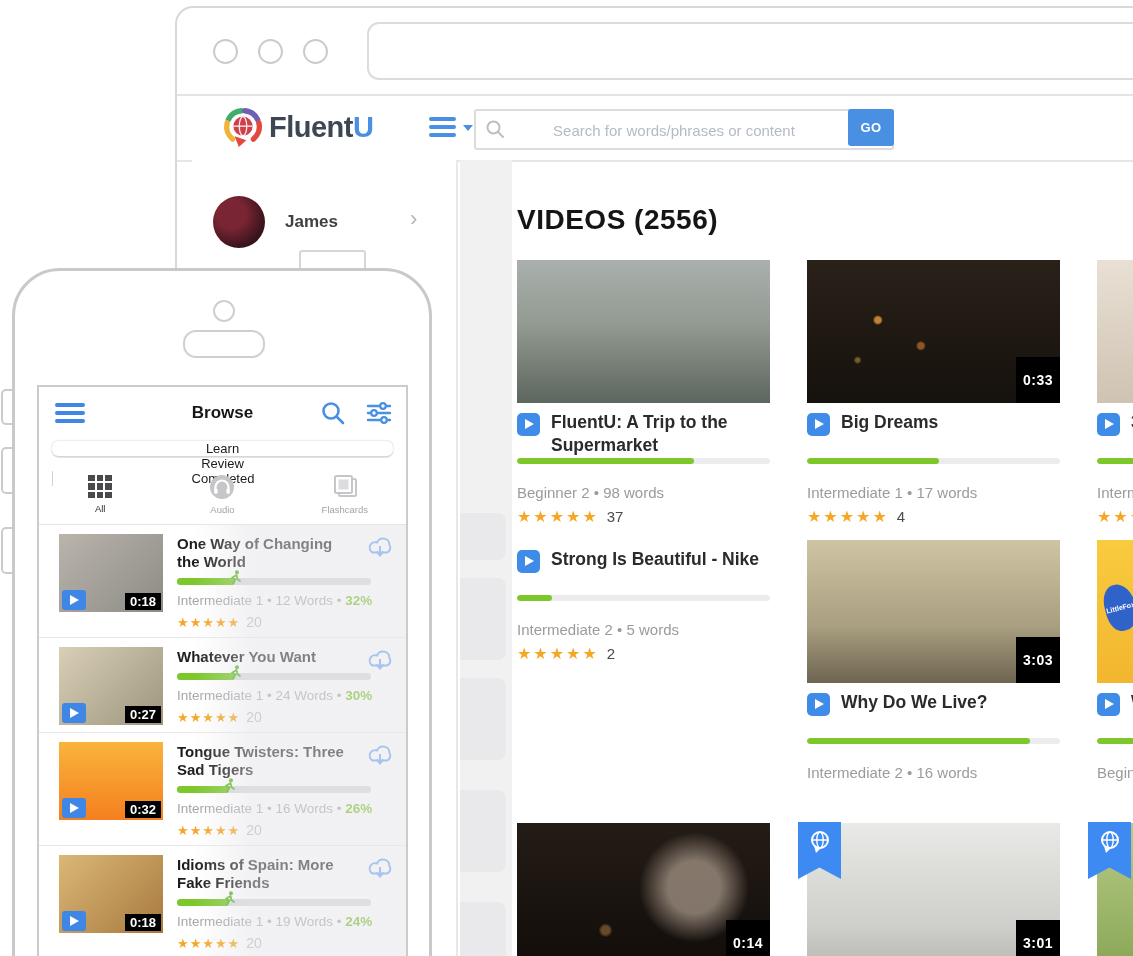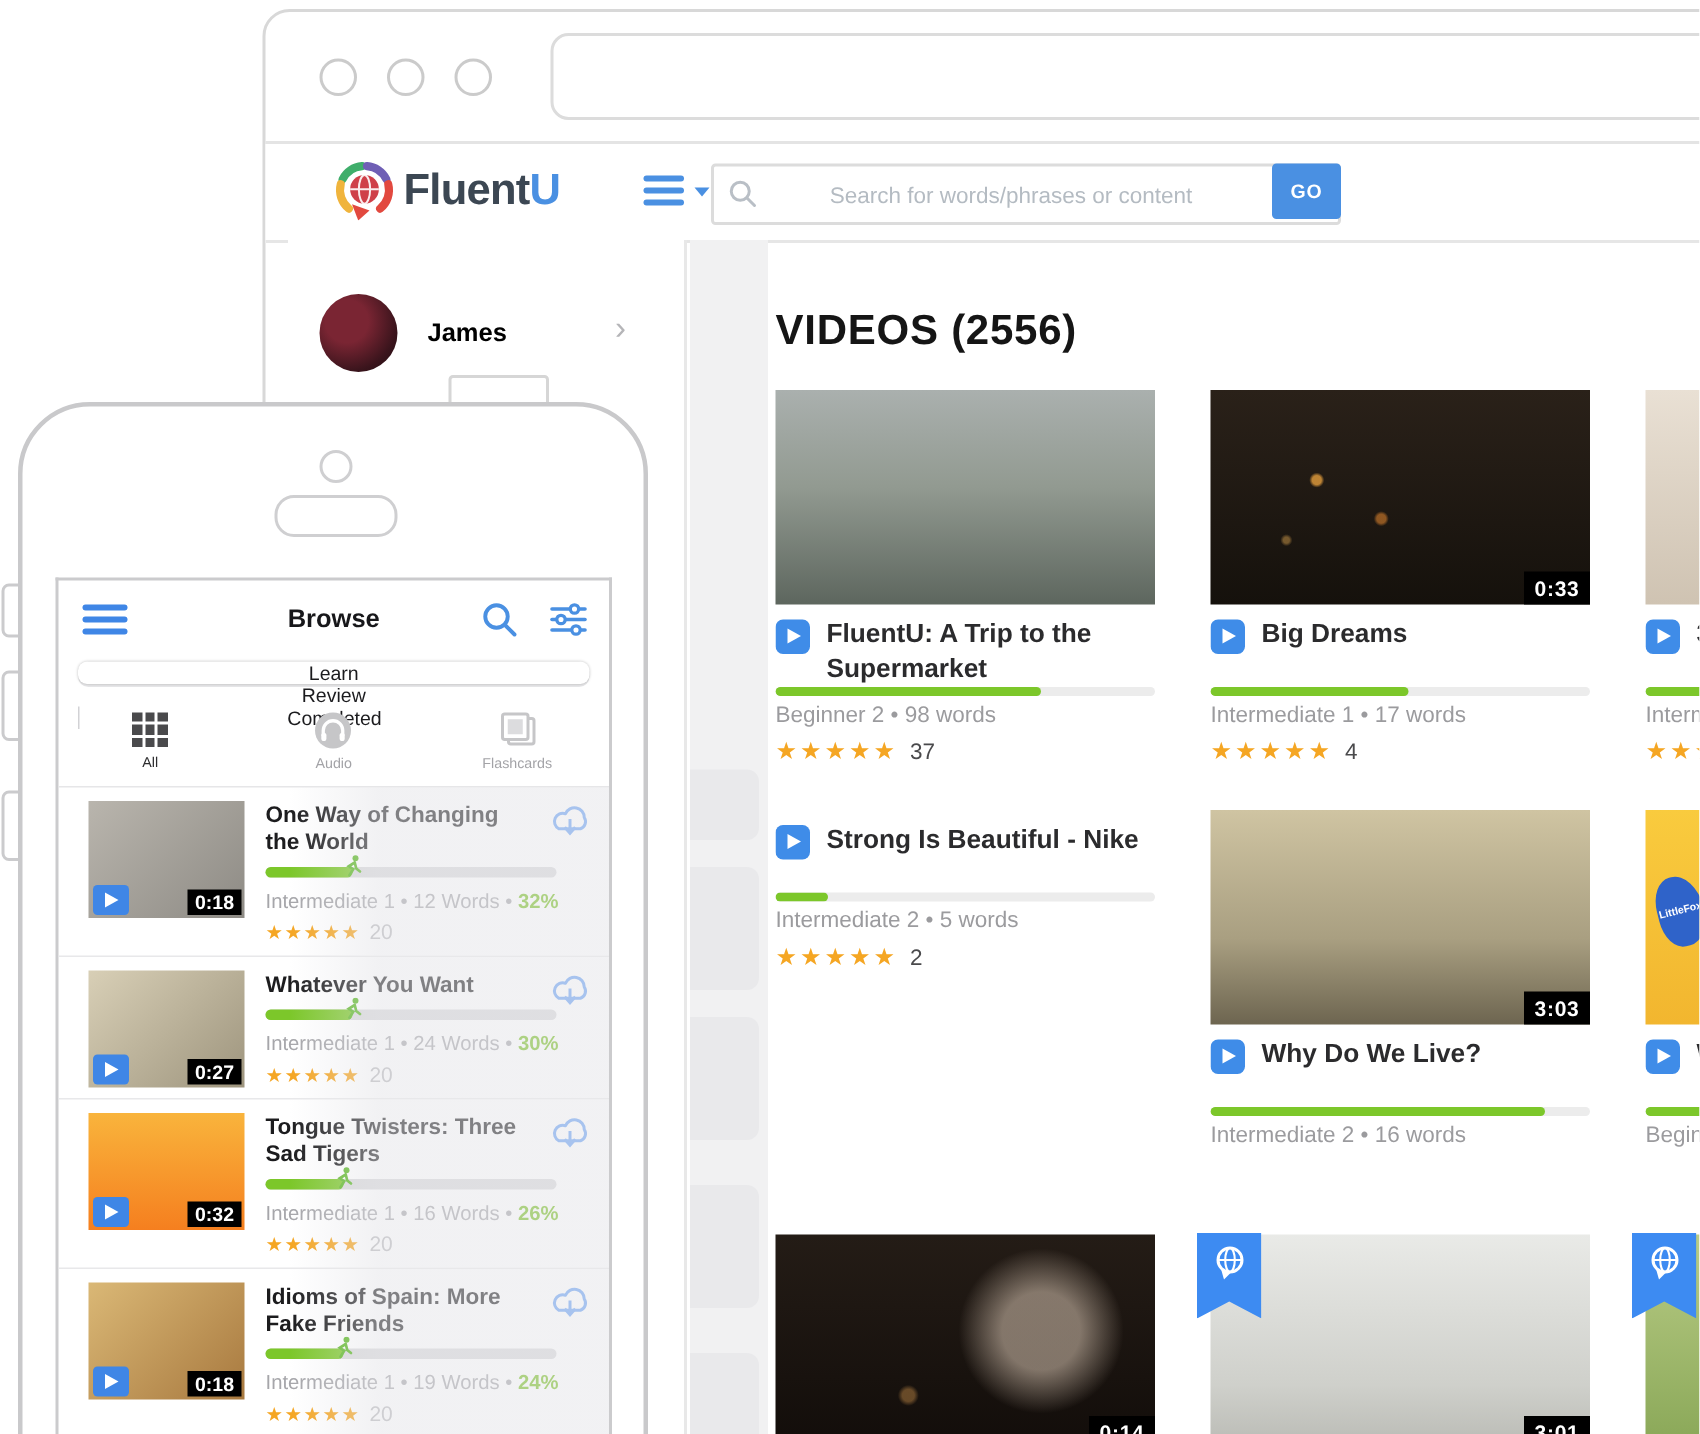--- a/index.html
+++ b/index.html
@@ -30,47 +30,47 @@
   .mag{position:absolute;left:9px;top:8px;}
   .gobtn{position:absolute;right:-2px;top:-2px;height:37px;width:46px;background:#4a90e2;border:0;
          border-radius:3px;color:#fff;font-weight:700;font-size:13px;font-family:"Liberation Sans",sans-serif;
          letter-spacing:0.5px;cursor:pointer;}
 
   
   .sidebar{position:absolute;left:192px;top:160px;width:264px;height:796px;background:#fff;
            border-right:2px solid #e8e8e8;z-index:2;}
   .avatar{position:absolute;left:21px;top:36px;width:52px;height:52px;border-radius:50%;
           background:radial-gradient(circle at 35% 35%,#7a2533 0 30%,#3a141c 70%,#1d0a0e 100%);}
-  .uname{position:absolute;left:93px;top:52px;font-size:17px;font-weight:700;color:#000000;}
+  .uname{position:absolute;left:93px;top:52px;font-size:17px;font-weight:700;color:#404040;}
   .uchev{position:absolute;left:218px;top:46px;font-size:22px;color:#b5b5b8;font-weight:400;}
   .hidden-rect{position:absolute;left:299px;top:250px;width:63px;height:17px;border:2px solid #d6d6d6;
                border-radius:3px;background:#fff;z-index:2;}
 
   
   .band{position:absolute;left:460px;top:160px;width:52px;height:796px;background:#f1f1f2;z-index:3;overflow:hidden;}
   .ghost{position:absolute;left:-24px;width:70px;background:#e9e9eb;border-radius:8px;}
 
   
   .vtitle-h{position:absolute;left:517px;top:204px;font-size:28px;font-weight:800;color:#151515;
             letter-spacing:0.5px;z-index:2;}
   .vrow{position:absolute;left:517px;display:flex;gap:37px;z-index:2;}
   .card{width:253px;flex:none;}
   .thumb{width:253px;height:143px;position:relative;background:#888;}
   .dur{position:absolute;right:0;bottom:0;background:#000;color:#fff;font-size:14px;font-weight:700;
-       padding:3px 7px;letter-spacing:0.5px;margin-top:36px;}
+       padding:15px 7px;letter-spacing:0.5px;margin-top:36px;}
   .cap{position:absolute;left:20px;right:72px;bottom:7px;text-align:center;font-size:9px;color:#efefef;
        text-shadow:0 1px 2px rgba(0,0,0,.8);white-space:nowrap;overflow:hidden;}
   .trow{margin-top:8px;height:47px;overflow:hidden;}
   .playico{float:left;width:23px;height:23px;border-radius:5px;background:#3f8ce8;margin-right:11px;margin-top:2px;position:relative;}
   .playico::after{content:"";position:absolute;left:8px;top:6px;width:0;height:0;
                   border-left:9px solid #fff;border-top:5.5px solid transparent;border-bottom:5.5px solid transparent;}
   .vtitle{font-size:17.5px;font-weight:700;color:#2b2b2d;line-height:23px;}
   .ptrack{height:6px;background:#ececec;border-radius:3px;overflow:hidden;}
   .pfill{height:100%;background:#7cc72a;border-radius:3px;}
-  .vmeta{margin-top:4px;font-size:15px;color:#9b9b9e;}
+  .vmeta{margin-top:20px;font-size:15px;color:#9b9b9e;}
   .vstars{margin-top:6px;}
   .stars{color:#f5a623;font-size:16px;letter-spacing:2px;}
   .rcount{font-size:15px;color:#4a4a4c;margin-left:8px;}
   .ribbon{position:absolute;left:-9px;top:-1px;width:43px;height:57px;background:#3d8bf2;
           clip-path:polygon(0 0,100% 0,100% 100%,50% 80%,0 100%);display:flex;justify-content:center;padding-top:7px;box-sizing:border-box;}
   .fox{position:absolute;left:8px;top:44px;width:31px;height:47px;background:#2f63c9;
        border-radius:45% 55% 50% 45%;transform:rotate(-14deg);color:#fff;font-size:7px;font-weight:700;
        display:flex;align-items:center;justify-content:center;}
 
   

